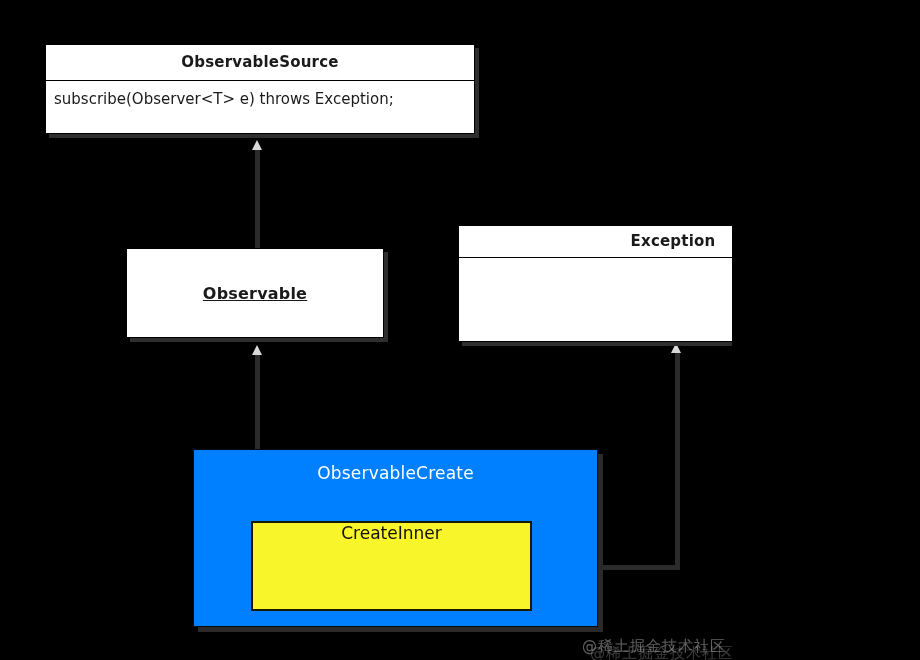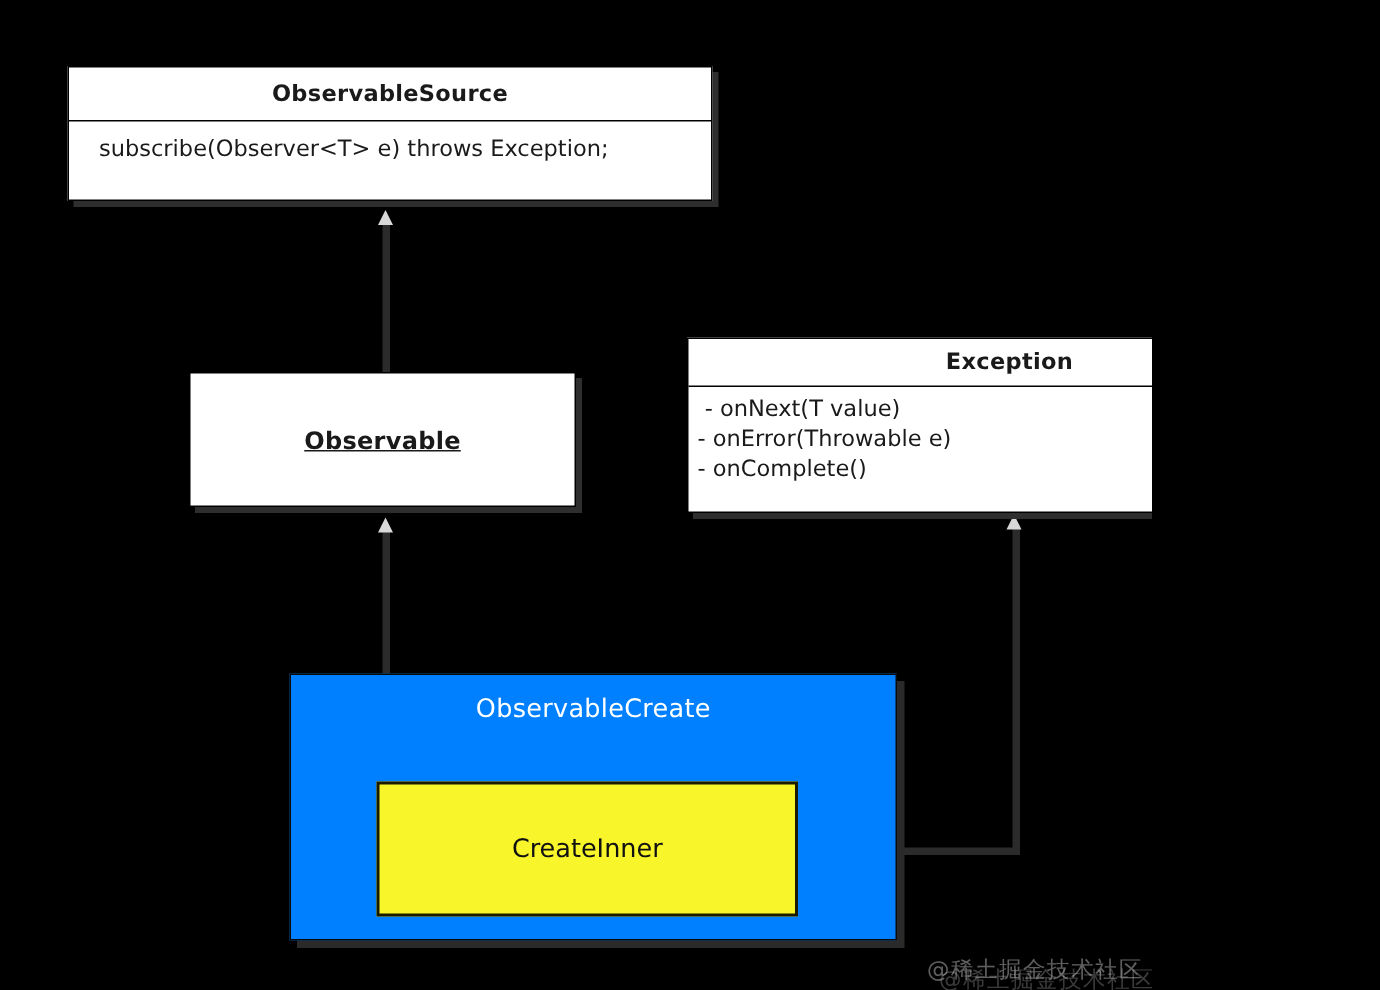--- a/index.html
+++ b/index.html
@@ -7,21 +7,20 @@
     padding: 0;
     background: #000000;
   }
   #canvas {
     position: relative;
     width: 732px;
     height: 660px;
     background: #000000;
     overflow: hidden;
     font-family: "DejaVu Sans", "Liberation Sans", sans-serif;
-    padding-left: 36px;
   }
 
   
   .uml-box {
     position: absolute;
     box-sizing: border-box;
     background: #ffffff;
     border: 1px solid #000000;
     box-shadow: 4px 4px 0 0 #2e2e2e;
   }
@@ -56,21 +55,20 @@
     height: 90px;
   }
   #box-observablesource .uml-title {
     font-size: 15px;
     line-height: 34px;
     height: 35px;
   }
   #box-observablesource .uml-body {
     padding: 9px 0 0 8px;
     font-size: 15px;
-    margin-left: 12px;
   }
 
   
   #box-observable {
     left: 126px;
     top: 248px;
     width: 258px;
     height: 90px;
     display: flex;
     align-items: center;
@@ -122,21 +120,21 @@
   #box-createinner {
     position: absolute;
     box-sizing: border-box;
     left: 251px;
     top: 521px;
     width: 281px;
     height: 90px;
     background: #F9F52B;
     border: 2px solid #1a1a00;
     display: flex;
-    align-items: center;
+    align-items: flex-start;
     justify-content: center;
     color: #111111;
     font-size: 17px;
   }
 
   
   .conn-line {
     position: absolute;
     background: #2b2b2b;
   }
@@ -200,25 +198,20 @@
     </div>
   </div>
 
   <div class="uml-box" id="box-observable">
     <div class="uml-title">Observable</div>
   </div>
 
   <div class="uml-box" id="box-observer">
     <div class="uml-title">Exception</div>
     <div class="uml-divider"></div>
-    <div class="uml-body">
-      <div class="uml-member"> - onNext(T value)</div>
-      <div class="uml-member">- onError(Throwable e)</div>
-      <div class="uml-member">- onComplete()</div>
-    </div>
   </div>
 
   <div id="box-observablecreate">
     <div class="uml-title">ObservableCreate</div>
   </div>
 
   <div id="box-createinner">
     <span>CreateInner</span>
   </div>
 

